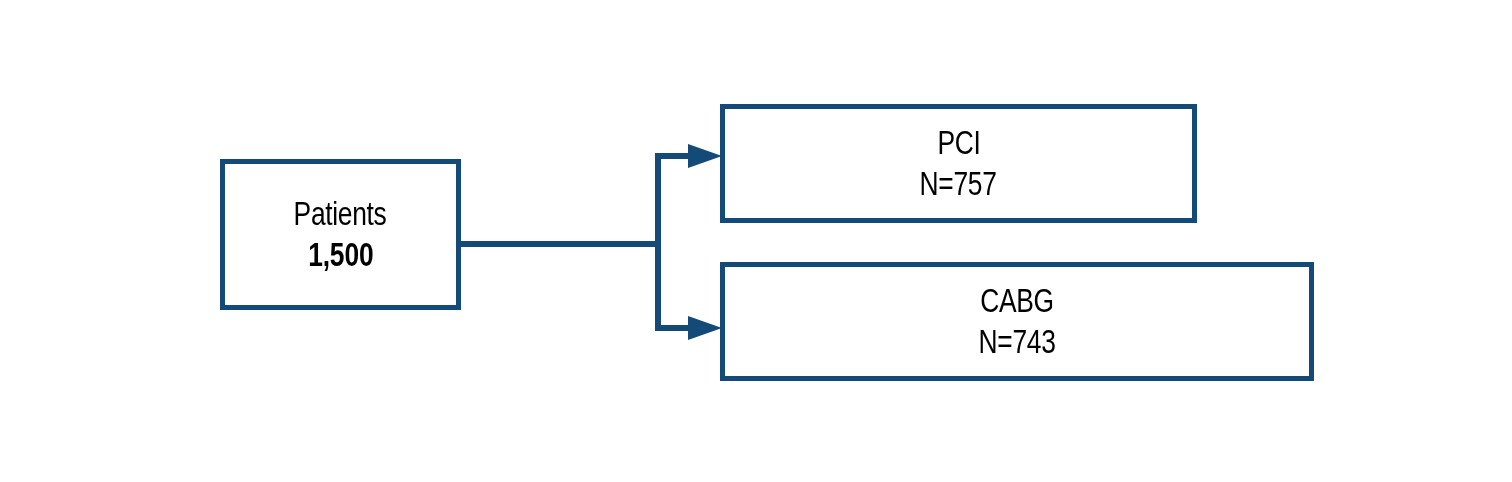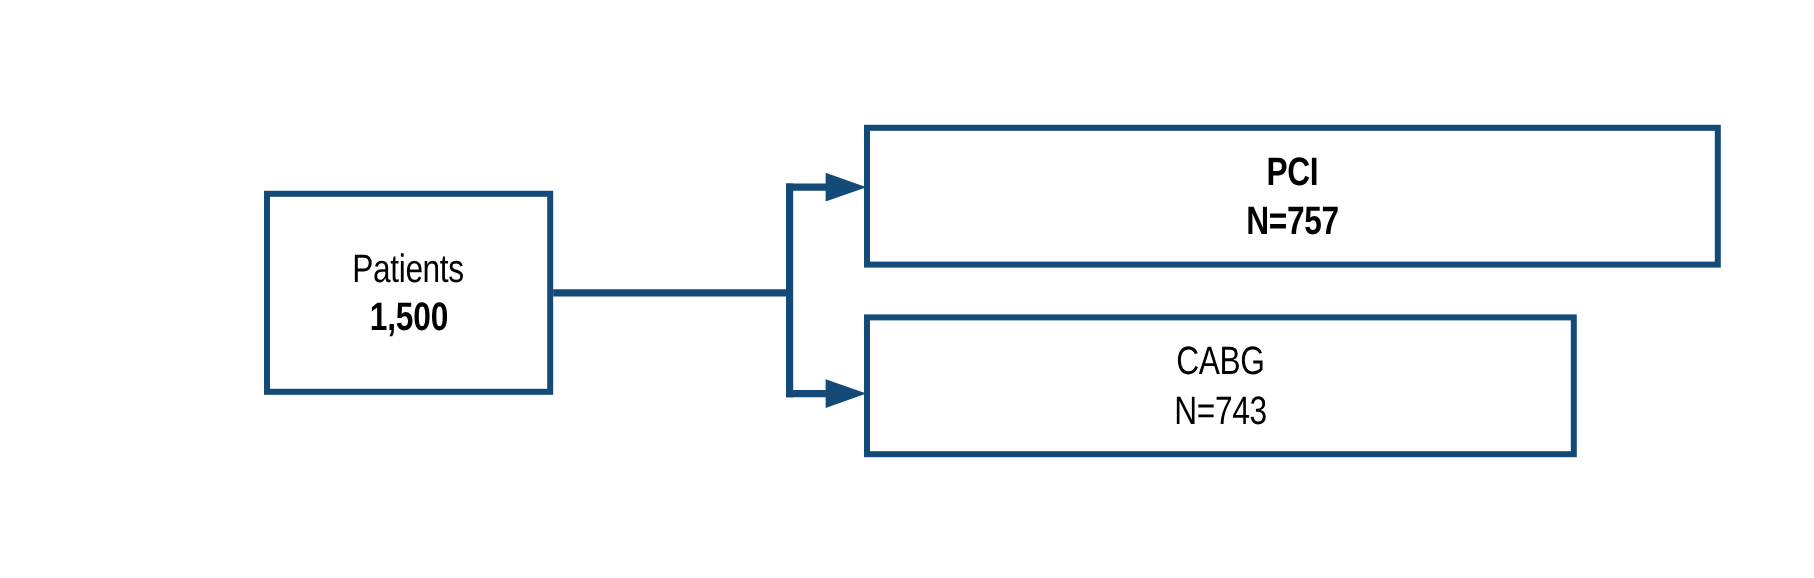--- a/index.html
+++ b/index.html
@@ -46,22 +46,22 @@
     transform: scaleX(0.80);
     transform-origin: center center;
     white-space: nowrap;
   }
   .node-line.bold {
     font-weight: bold;
     letter-spacing: -0.2px;
   }
 
   
-  #box-root   { left: 220px; top: 159px; width: 241px; height: 170px; }
-  #box-pci    { left: 720px; top: 104px; width: 714px; height: 119px; font-weight: bold; }
+  #box-root   { left: 220px; top: 159px; width: 241px; height: 151px; }
+  #box-pci    { left: 720px; top: 104px; width: 477px; height: 119px; }
   #box-cabg   { left: 720px; top: 262px; width: 594px; height: 119px; justify-content: center; }
 </style>
 </head>
 <body>
 
 <div id="canvas">
 
   <svg class="flow-svg" viewBox="0 0 1512 482">
 
     <line x1="459" y1="244" x2="658" y2="244" stroke="#134a78" stroke-width="6"></line>

